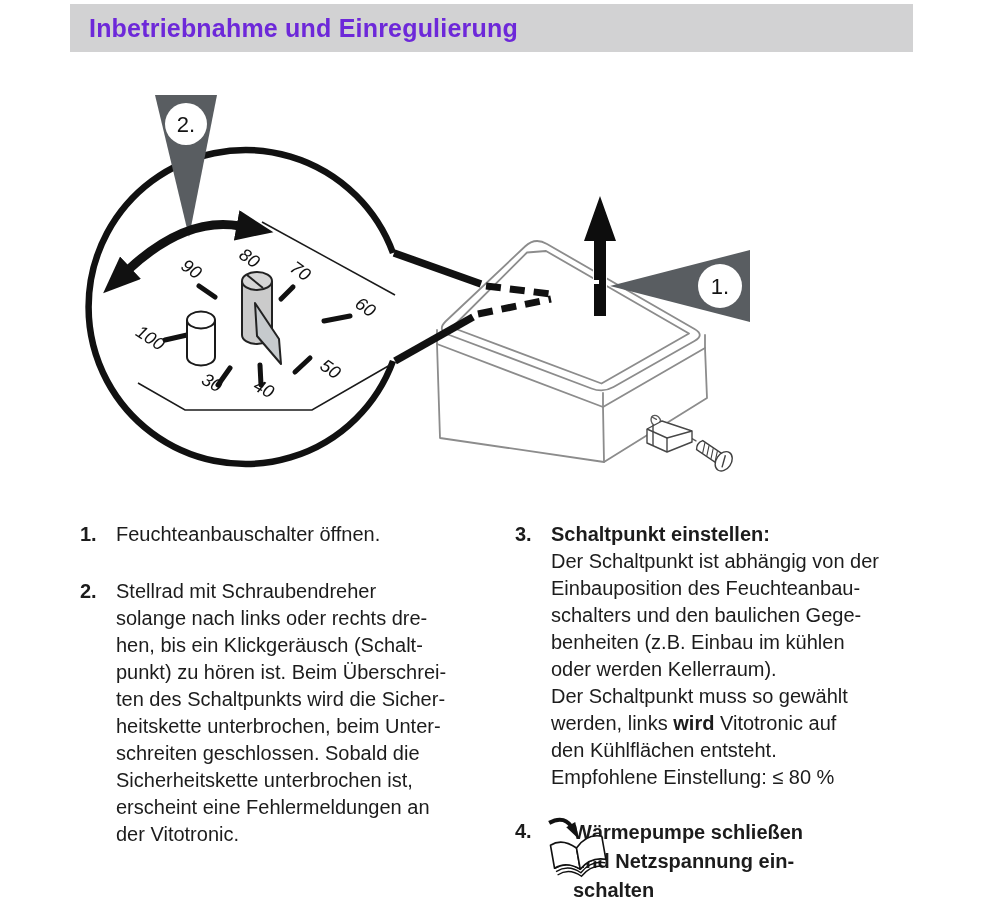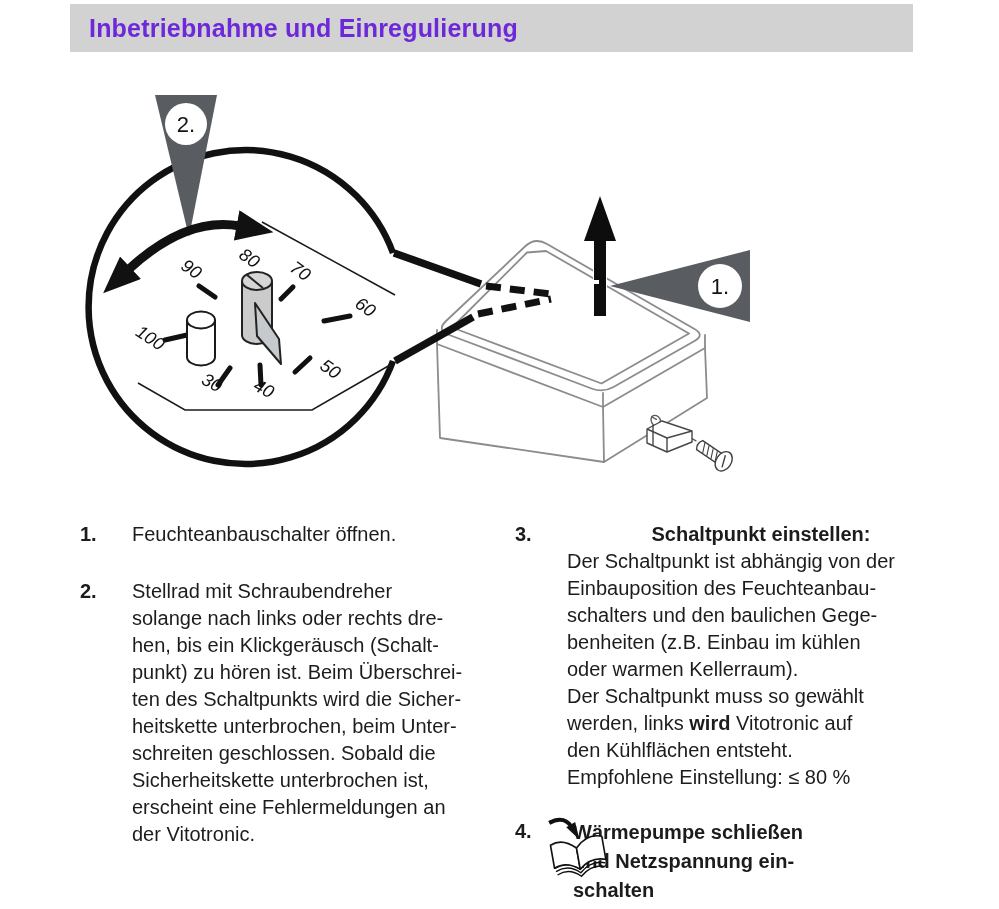--- a/index.html
+++ b/index.html
@@ -15,22 +15,22 @@
   .titlebar h1{
     margin:0 0 0 19px;font-size:25px;font-weight:bold;color:#6d28d9;letter-spacing:.2px;
   }
   
   .figure{position:absolute;left:0;top:60px;width:999px;height:452px;}
   .dialnum{font:italic 18px "Liberation Sans",sans-serif;fill:#111;}
   .marknum{font:400 22px "Liberation Sans",sans-serif;fill:#141414;}
   
   .step{position:absolute;font-size:20px;line-height:27px;}
   .step .num{position:absolute;left:0;top:0;font-weight:bold;}
-  .step .content{margin-left:52px;}
-  .step .heading{font-weight:bold;text-align:center;}
+  .step .content{margin-left:36px;}
+  .step .heading{font-weight:bold;}
   .lines{white-space:pre-line;}
   .step4 .content{margin-left:58px;font-weight:bold;line-height:29px;white-space:pre-line;}
   .bookicon{position:absolute;left:27px;top:-3px;}
 </style>
 </head>
 <body>
 
 <div class="titlebar">
   <h1>Inbetriebnahme und Einregulierung</h1>
 </div>
@@ -159,21 +159,21 @@
 </div>
 
 <div class="step" style="left:515px;top:521px;width:440px;">
   <span class="num">3.</span>
   <div class="content">
     <div class="heading">Schaltpunkt einstellen:</div>
     <div class="lines">Der Schaltpunkt ist abhängig von der
 Einbauposition des Feuchteanbau-
 schalters und den baulichen Gege-
 benheiten (z.B. Einbau im kühlen
-oder warmen Kellerraum).
+oder werden Kellerraum).
 Der Schaltpunkt muss so gewählt</div>
     <div><span>werden, links </span><b>wird</b><span> Vitotronic auf</span></div>
     <div class="lines">den Kühlflächen entsteht.
 Empfohlene Einstellung: ≤ 80 %</div>
   </div>
 </div>
 
 <div class="step step4" style="left:515px;top:818px;width:440px;">
   <span class="num">4.</span>
   <svg class="bookicon" width="70" height="66" viewBox="0 0 78 72">

